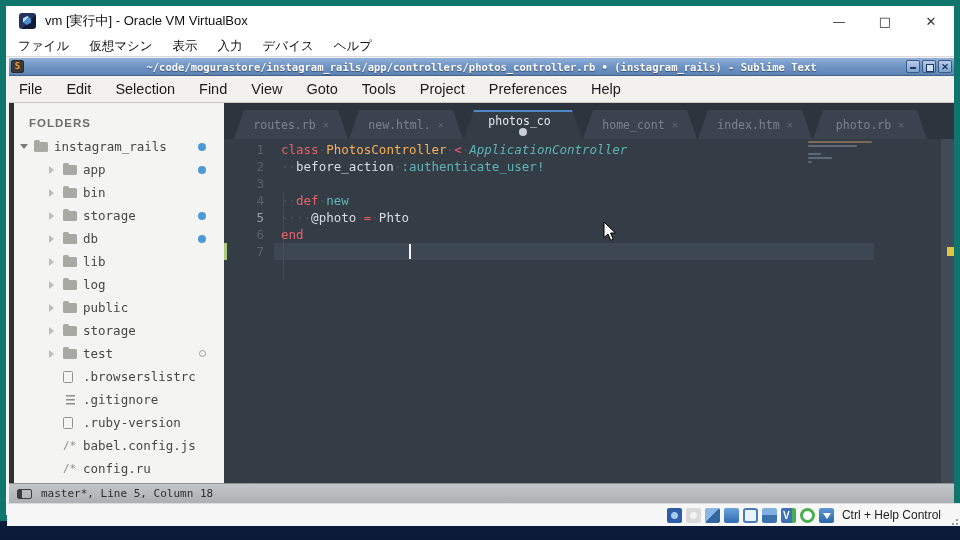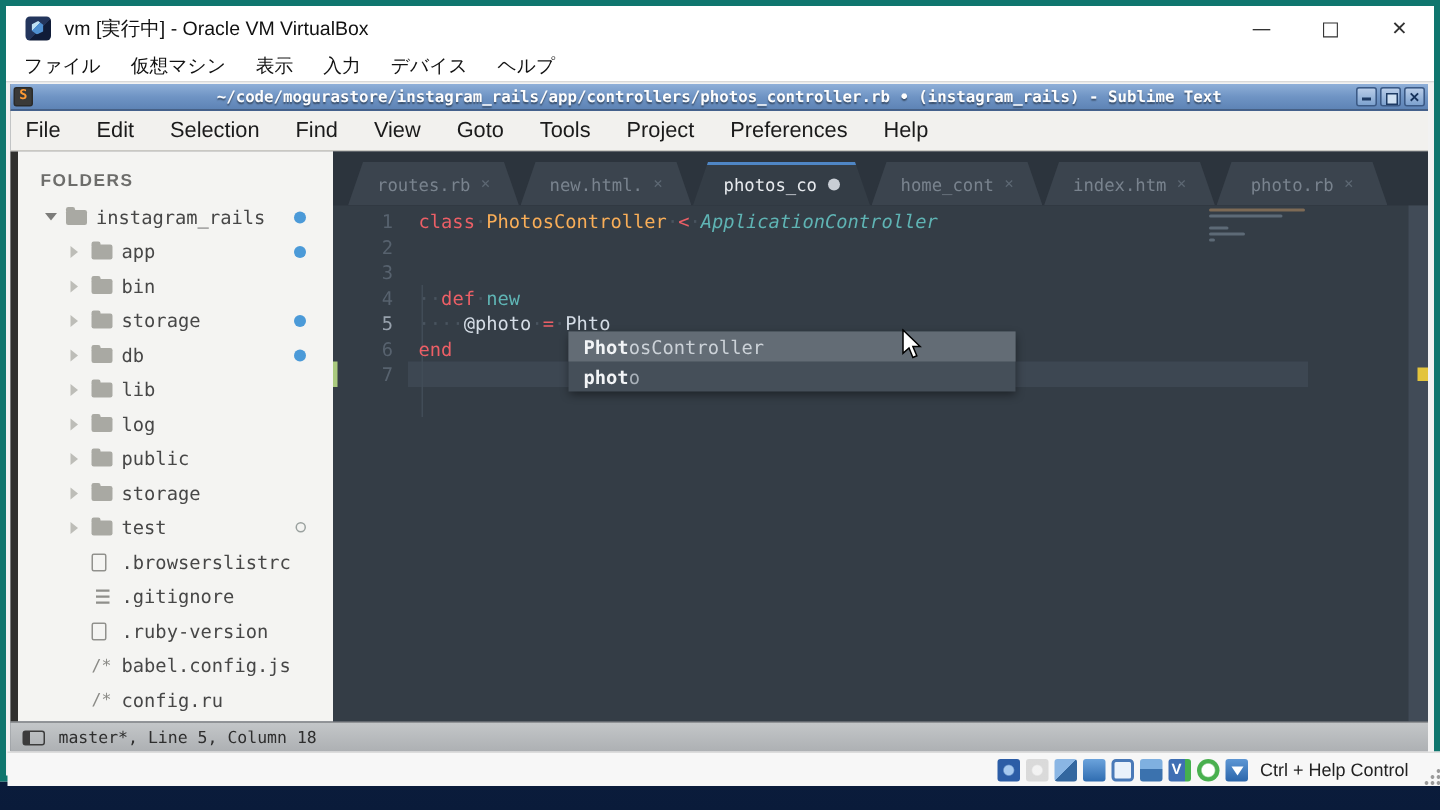--- a/index.html
+++ b/index.html
@@ -5,21 +5,21 @@
   * { margin:0; padding:0; box-sizing:border-box; }
   html,body { width:960px; height:540px; overflow:hidden; background:#0b1830; }
   .screen { position:relative; width:960px; height:540px; font-family:"Liberation Sans",sans-serif; }
 
   
   .desktop { position:absolute; left:0; top:0; width:960px; height:540px;
              background:linear-gradient(180deg,#0a1630 0%,#12264a 55%,#0a1b3a 100%); }
 
   
   .host-window { position:absolute; left:0; top:0; width:960px; height:521px;
-                 background:#f2f2f2; border:4px solid #0f766e; }
+                 background:#f2f2f2; border:6px solid #0f766e; }
   .host-titlebar { position:absolute; left:0; top:0; width:100%; height:30px; background:#ffffff;
                    display:flex; align-items:center; }
   .vb-logo { width:17px; height:16px; margin-left:13px; border-radius:3px;
              background:linear-gradient(135deg,#23355c 55%,#101c38 55%); position:relative; }
   .vb-logo::after { content:""; position:absolute; left:4px; top:3px; width:8px; height:9px;
                     background:linear-gradient(135deg,#bfe0f2 40%,#4e8fd0 40%); clip-path:polygon(0 25%,55% 0,100% 30%,100% 75%,45% 100%,0 70%); }
   .host-title { margin-left:9px; font-size:13px; color:#111; }
   .host-controls { margin-left:auto; display:flex; height:100%; }
   .hc-btn { width:46px; height:100%; display:flex; align-items:center; justify-content:center;
             font-size:13px; color:#333; font-family:"DejaVu Sans",sans-serif; }
@@ -49,21 +49,21 @@
                 display:flex; align-items:center; border-bottom:1px solid #c9c8c3; }
   .sm-item { padding:0 12px; font-size:14.5px; color:#1b1b1b; }
   .sm-item:first-child { padding-left:10px; }
 
   .st-body { position:absolute; left:0; top:45px; width:100%; height:380px; display:flex; }
 
   
   .sidebar { width:215px; height:100%; background:#f4f4f2; border-left:5px solid #30302e; position:relative; overflow:hidden; }
   .sb-header { margin:14px 0 6px 15px; font-size:11.5px; font-weight:bold; letter-spacing:1px; color:#6d6d6b;
                font-family:"Liberation Sans",sans-serif; }
-  .sb-row { display:flex; align-items:center; height:23px; padding-left:18px;
+  .sb-row { display:flex; align-items:center; height:23px; padding-left:6px;
             font:12.5px "DejaVu Sans Mono",monospace; color:#474747; }
   .sb-row.lvl1 { padding-left:35px; }
   .chev { width:14px; display:flex; align-items:center; justify-content:flex-start; flex:0 0 14px; }
   .chev.down::after { content:""; border-left:4px solid transparent; border-right:4px solid transparent; border-top:5px solid #7c7c7a; }
   .chev.right::after { content:""; border-top:4px solid transparent; border-bottom:4px solid transparent; border-left:5px solid #bdbdb8; }
   .sb-ico { width:20px; flex:0 0 20px; display:flex; align-items:center; }
   .ico-folder { width:14px; height:10px; background:#a9a9a3; border-radius:1.5px; position:relative; }
   .ico-folder::before { content:""; position:absolute; left:0; top:-2px; width:6px; height:3px; background:#a9a9a3; border-radius:1.5px 1.5px 0 0; }
   .ico-file { width:10px; height:12px; border:1.2px solid #91918d; border-radius:1.5px; background:#f4f4f2; }
   .ico-list { width:13px; height:11px; background:
@@ -75,21 +75,21 @@
   .badge-dot { width:8px; height:8px; border-radius:50%; background:#4b9ad8; }
   .badge-circle { width:7px; height:7px; border-radius:50%; border:1.5px solid #9aa19f; }
 
   
   .editor { position:relative; width:730px; height:100%; background:#343d46; overflow:hidden; }
   .tabbar { position:absolute; left:0; top:0; width:100%; height:36px; background:#2c343d;
             display:flex; align-items:flex-end; padding-left:10px; }
   .tab { height:29px; width:114px; margin-right:1px; display:flex; align-items:center; justify-content:center;
          clip-path:polygon(10px 0,calc(100% - 10px) 0,100% 100%,0 100%);
          background:#3b444e; font:11.5px "DejaVu Sans Mono",monospace; color:#79838e; }
-  .tab.active { background:linear-gradient(#4f86c5 0 2px,#343d46 2px); color:#e7eaee; width:118px; }
+  .tab.active { background:linear-gradient(#4f86c5 0 2px,#343d46 2px); color:#e7eaee; width:118px;flex-direction:column; }
   .tab .tlabel { margin-right:7px; }
   .tab .tclose { font-size:10px; color:#5d6873; }
   .tab .tdot { width:8px; height:8px; border-radius:50%; background:#c9ced5; }
 
   .code-area { position:absolute; left:0; top:36px; width:717px; height:344px; }
   .active-band { position:absolute; left:50px; top:104px; width:600px; height:17px; background:#3d4752; }
   .gutter-mark { position:absolute; left:0; top:104px; width:3px; height:17px; background:#a9c97e; }
   .indent-guide { position:absolute; left:59px; top:53px; width:1px; height:88px; background:#414c57; }
   .code-rows { position:absolute; left:0; top:2px; width:100%; }
   .crow { position:relative; height:17px; display:flex; font:12.5px/17px "DejaVu Sans Mono",monospace; white-space:pre; }
@@ -353,21 +353,21 @@
                 <span class="tclose" data-name="tab-close-icon">✕</span>
               </div>
             </div>
 
           <div class="code-area" data-name="code-area">
             <div class="active-band" data-name="current-line-highlight"></div>
             <div class="gutter-mark" data-name="modified-line-gutter-marker"></div>
             <div class="indent-guide" data-name="indent-guide"></div>
             <div class="code-rows" data-name="code-lines" id="code-rows">
                 <div class="crow" data-name="code-line-1"><span class="cnum" data-name="line-number">1</span><span class="ctext" data-name="line-content"><span class="tok-kw">class</span><span class="tok-ws">·</span><span class="tok-cls">PhotosController</span><span class="tok-ws">·</span><span class="tok-kw">&lt;</span><span class="tok-ws">·</span><span class="tok-inh">ApplicationController</span></span></div>
-                <div class="crow" data-name="code-line-2"><span class="cnum" data-name="line-number">2</span></div>
+                <div class="crow" data-name="code-line-2"><span class="cnum" data-name="line-number">2</span><span class="ctext" data-name="line-content"><span class="tok-ws">··</span><span class="tok-txt">before_action</span><span class="tok-ws">·</span><span class="tok-sym">:authenticate_user!</span></span></div>
                 <div class="crow" data-name="code-line-3"><span class="cnum" data-name="line-number">3</span><span class="ctext" data-name="line-content"></span></div>
                 <div class="crow" data-name="code-line-4"><span class="cnum" data-name="line-number">4</span><span class="ctext" data-name="line-content"><span class="tok-ws">··</span><span class="tok-kw">def</span><span class="tok-ws">·</span><span class="tok-fn">new</span></span></div>
                 <div class="crow active" data-name="code-line-5"><span class="cnum" data-name="line-number">5</span><span class="ctext" data-name="line-content"><span class="tok-ws">····</span><span class="tok-txt">@photo</span><span class="tok-ws">·</span><span class="tok-kw">=</span><span class="tok-ws">·</span><span class="tok-txt">Phto</span></span></div>
                 <div class="crow" data-name="code-line-6"><span class="cnum" data-name="line-number">6</span><span class="ctext" data-name="line-content"><span class="tok-kw">end</span></span></div>
                 <div class="crow" data-name="code-line-7"><span class="cnum" data-name="line-number">7</span><span class="ctext" data-name="line-content"></span></div>
               </div>
             <div class="caret" data-name="text-caret"></div>
           </div>
 
           <div class="minimap" data-name="minimap" id="minimap">
@@ -376,30 +376,20 @@
               <div class="mm-line" data-name="minimap-line" style="width: 0px; background: rgb(93, 106, 118);"></div>
               <div class="mm-line" data-name="minimap-line" style="width: 12.6px; background: rgb(93, 106, 118);"></div>
               <div class="mm-line" data-name="minimap-line" style="width: 23.8px; background: rgb(93, 106, 118);"></div>
               <div class="mm-line" data-name="minimap-line" style="width: 4.2px; background: rgb(93, 106, 118);"></div>
               <div class="mm-line" data-name="minimap-line" style="width: 0px; background: rgb(93, 106, 118);"></div>
             </div>
           <div class="scrollstrip" data-name="vertical-scrollbar">
             <div class="scroll-mark" data-name="scrollbar-modified-marker"></div>
           </div>
 
-          <div class="autocomplete" data-name="autocomplete-popup" id="ac-popup">
-              <div class="ac-row selected" data-name="autocomplete-item">
-                <b data-name="autocomplete-match">Phot</b>
-                <span data-name="autocomplete-rest">osController</span>
-              </div>
-              <div class="ac-row" data-name="autocomplete-item">
-                <b data-name="autocomplete-match">phot</b>
-                <span data-name="autocomplete-rest">o</span>
-              </div>
-            </div>
 
           <div class="pointer" data-name="mouse-cursor">
             <svg width="15" height="21" viewBox="0 0 15 21">
               <path d="M1,1 L1,16.5 L5,13 L7.6,19.3 L10.2,18.2 L7.6,12 L12.4,12 Z" fill="#ffffff" stroke="#000000" stroke-width="1"></path>
             </svg>
           </div>
         </div>
       </div>
 
       <div class="st-statusbar" data-name="sublime-statusbar">

